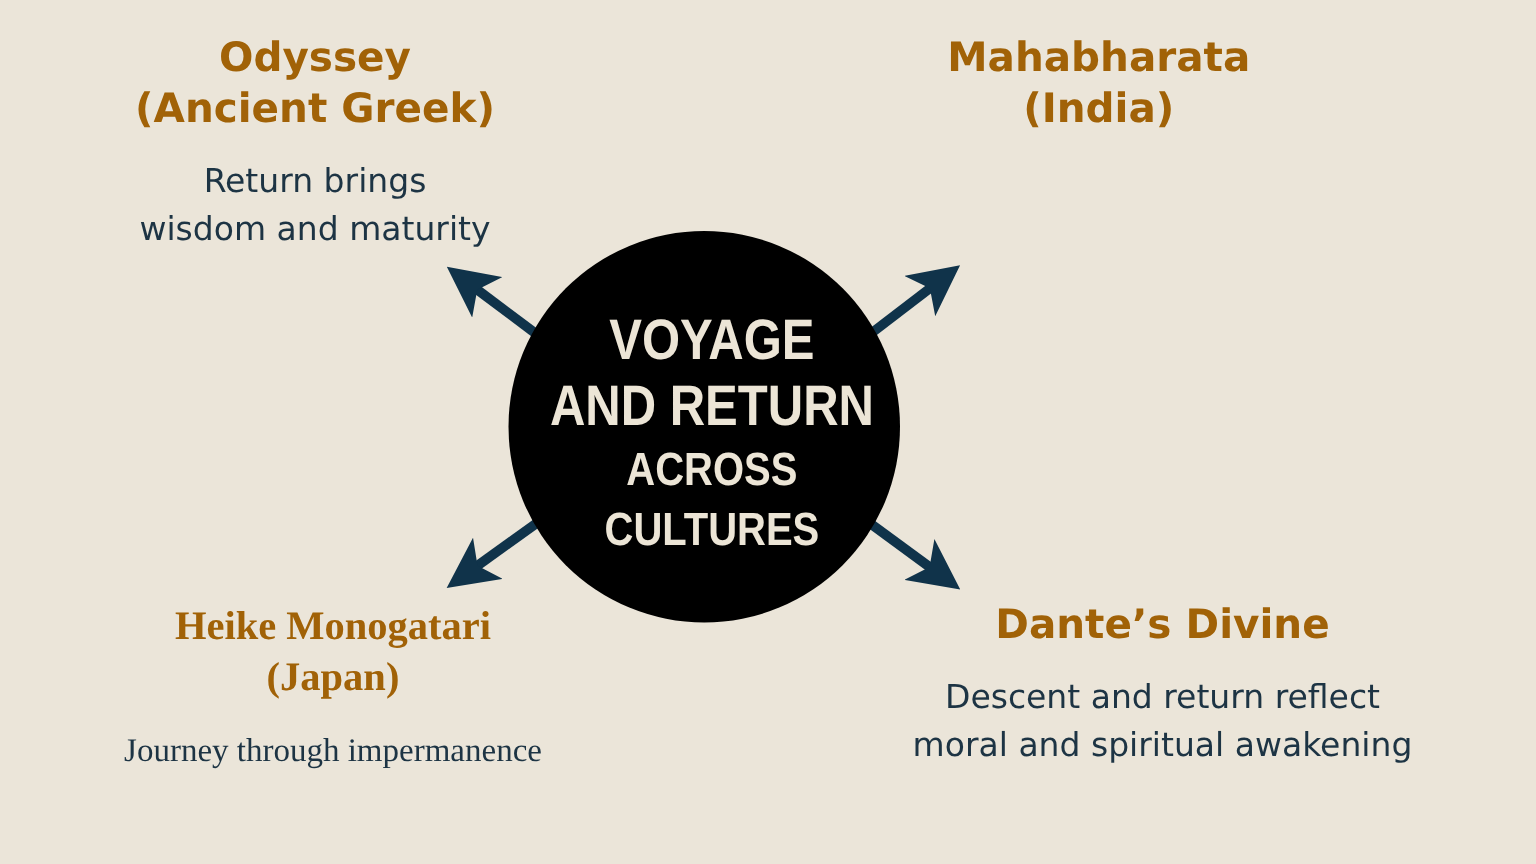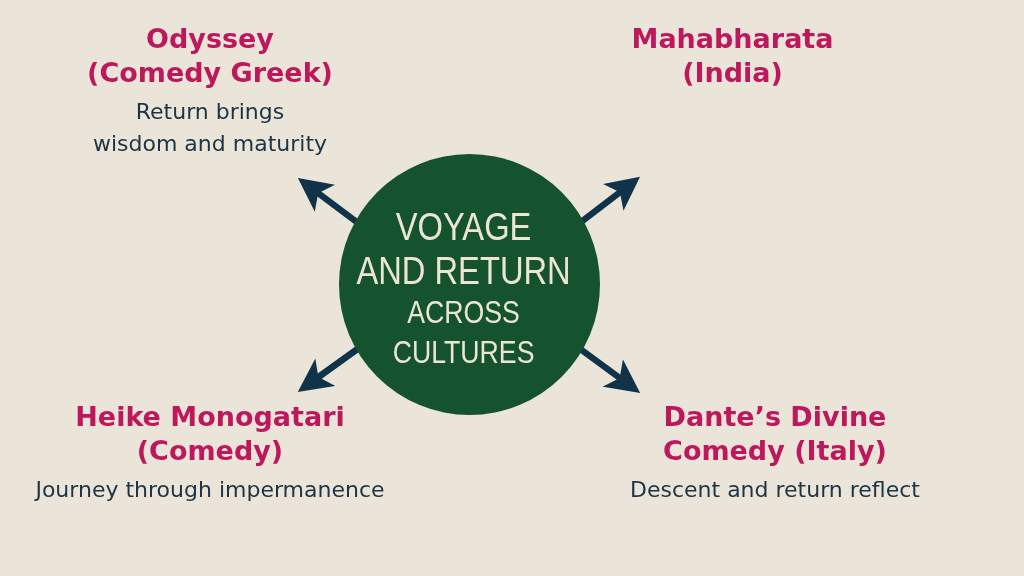--- a/index.html
+++ b/index.html
@@ -5,36 +5,36 @@
   html, body { margin:0; padding:0; }
   body {
     width:1024px; height:576px; overflow:hidden; position:relative;
     background:#ebe5d9;
     font-family:"DejaVu Sans", sans-serif;
     color:#163446;
   }
   .canvas { position:absolute; left:0; top:0; width:1024px; height:576px; }
   .hub {
     position:absolute; left:339px; top:154px; width:261px; height:261px;
-    border-radius:50%; background:#14532d;
-    display:flex; flex-direction:column; align-items:flex-start; justify-content:center;
-    text-align:center; color:#ece5d6; font-weight:normal;
+    border-radius:50%; background:#000000;
+    display:flex; flex-direction:column; align-items:flex-end; justify-content:center;
+    text-align:center; color:#ece5d6; font-weight:bold;
     font-family:"Liberation Sans", sans-serif;
   }
   .hub .l1 { font-size:38px; line-height:44px; letter-spacing:0px; }
   .hub .l2 { font-size:38px; line-height:44px; }
   .hub .l3 { font-size:31px; line-height:40px; }
   .hub .l4 { font-size:31px; line-height:40px; }
   .hub-text { transform:scaleX(0.86); margin-top:8px; }
   .node { position:absolute; text-align:center; }
-  .node .title { font-weight:bold; font-size:27px; line-height:34px; color:#be185d; }
-  .node .desc { font-size:22px; line-height:32px; color:#1d3444; margin-top:6px; }
+  .node .title { font-weight:bold; font-size:27px; line-height:34px; color:#a16207; }
+  .node .desc { font-size:22px; line-height:32px; color:#1d3444; margin-top:16px; }
   #n-tl { left:40px; top:22px; width:340px; }
   #n-tr { left:560px; top:22px; width:345px; }
-  #n-bl { left:0px; top:400px; width:420px; }
+  #n-bl { left:12px; top:400px; width:420px;font-family:Liberation Serif, serif; }
   #n-br { left:560px; top:400px; width:430px; }
   svg.arrows { position:absolute; left:0; top:0; }
 </style>
 </head>
 <body>
 
 <div class="canvas">
 
   <svg class="arrows" width="1024" height="576" viewBox="0 0 1024 576">
     <defs>
@@ -61,48 +61,48 @@
       <div class="l1">VOYAGE</div>
       <div class="l2">AND RETURN</div>
       <div class="l3">ACROSS</div>
       <div class="l4">CULTURES</div>
     </div>
   </div>
 
   <div class="node" id="n-tl">
     <div class="title">
       <div>Odyssey</div>
-      <div>(Comedy Greek)</div>
+      <div>(Ancient Greek)</div>
     </div>
     <div class="desc">
       <div>Return brings</div>
       <div>wisdom and maturity</div>
     </div>
   </div>
 
   <div class="node" id="n-tr">
     <div class="title">
       <div>Mahabharata</div>
       <div>(India)</div>
     </div>
   </div>
 
   <div class="node" id="n-bl">
     <div class="title">
       <div>Heike Monogatari</div>
-      <div>(Comedy)</div>
+      <div>(Japan)</div>
     </div>
     <div class="desc">
       <div>Journey through impermanence</div>
     </div>
   </div>
 
   <div class="node" id="n-br">
     <div class="title">
       <div>Dante’s Divine</div>
-      <div>Comedy (Italy)</div>
     </div>
     <div class="desc">
       <div>Descent and return reflect</div>
+      <div>moral and spiritual awakening</div>
     </div>
   </div>
 
 </div>
 
 </body></html>

